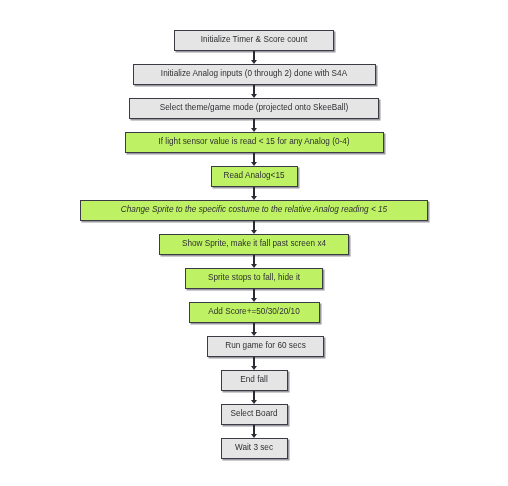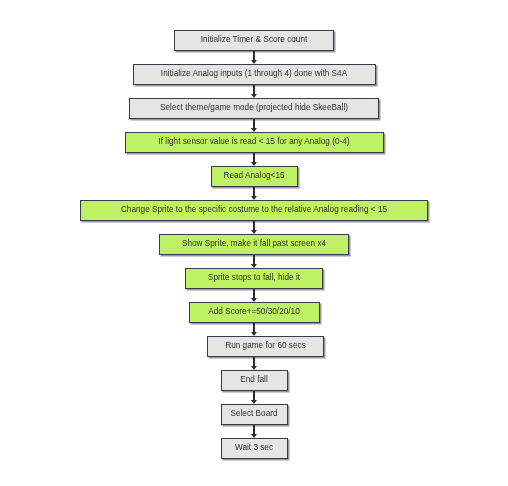--- a/index.html
+++ b/index.html
@@ -90,30 +90,30 @@
         <div class="node dark" style="width: 160px;">
           <span>Initialize Timer &amp; Score count</span>
         </div>
       </div>
       <div class="connector">
         <div class="stem"></div>
         <div class="head"></div>
       </div>
       <div class="node-wrap">
         <div class="node dark" style="width: 243px;">
-          <span>Initialize Analog inputs (1 through 4) done with S4A</span>
+          <span>Initialize Analog inputs (0 through 2) done with S4A</span>
         </div>
       </div>
       <div class="connector">
         <div class="stem"></div>
         <div class="head"></div>
       </div>
       <div class="node-wrap">
         <div class="node dark" style="width: 250px;">
-          <span>Select theme/game mode (projected hide SkeeBall)</span>
+          <span>Select theme/game mode (projected onto SkeeBall)</span>
         </div>
       </div>
       <div class="connector">
         <div class="stem"></div>
         <div class="head"></div>
       </div>
       <div class="node-wrap">
         <div class="node light" style="width: 259px;">
           <span>If light sensor value is read &lt; 15 for any Analog (0-4)</span>
         </div>
@@ -125,21 +125,21 @@
       <div class="node-wrap">
         <div class="node light" style="width: 87px;">
           <span>Read Analog&lt;15</span>
         </div>
       </div>
       <div class="connector">
         <div class="stem"></div>
         <div class="head"></div>
       </div>
       <div class="node-wrap">
-        <div class="node light" style="width: 348px;">
+        <div class="node light" style="width: 348px; font-style: italic;">
           <span>Change Sprite to the specific costume to the relative Analog reading &lt; 15</span>
         </div>
       </div>
       <div class="connector">
         <div class="stem"></div>
         <div class="head"></div>
       </div>
       <div class="node-wrap">
         <div class="node light" style="width: 190px;">
           <span>Show Sprite, make it fall past screen x4</span>

